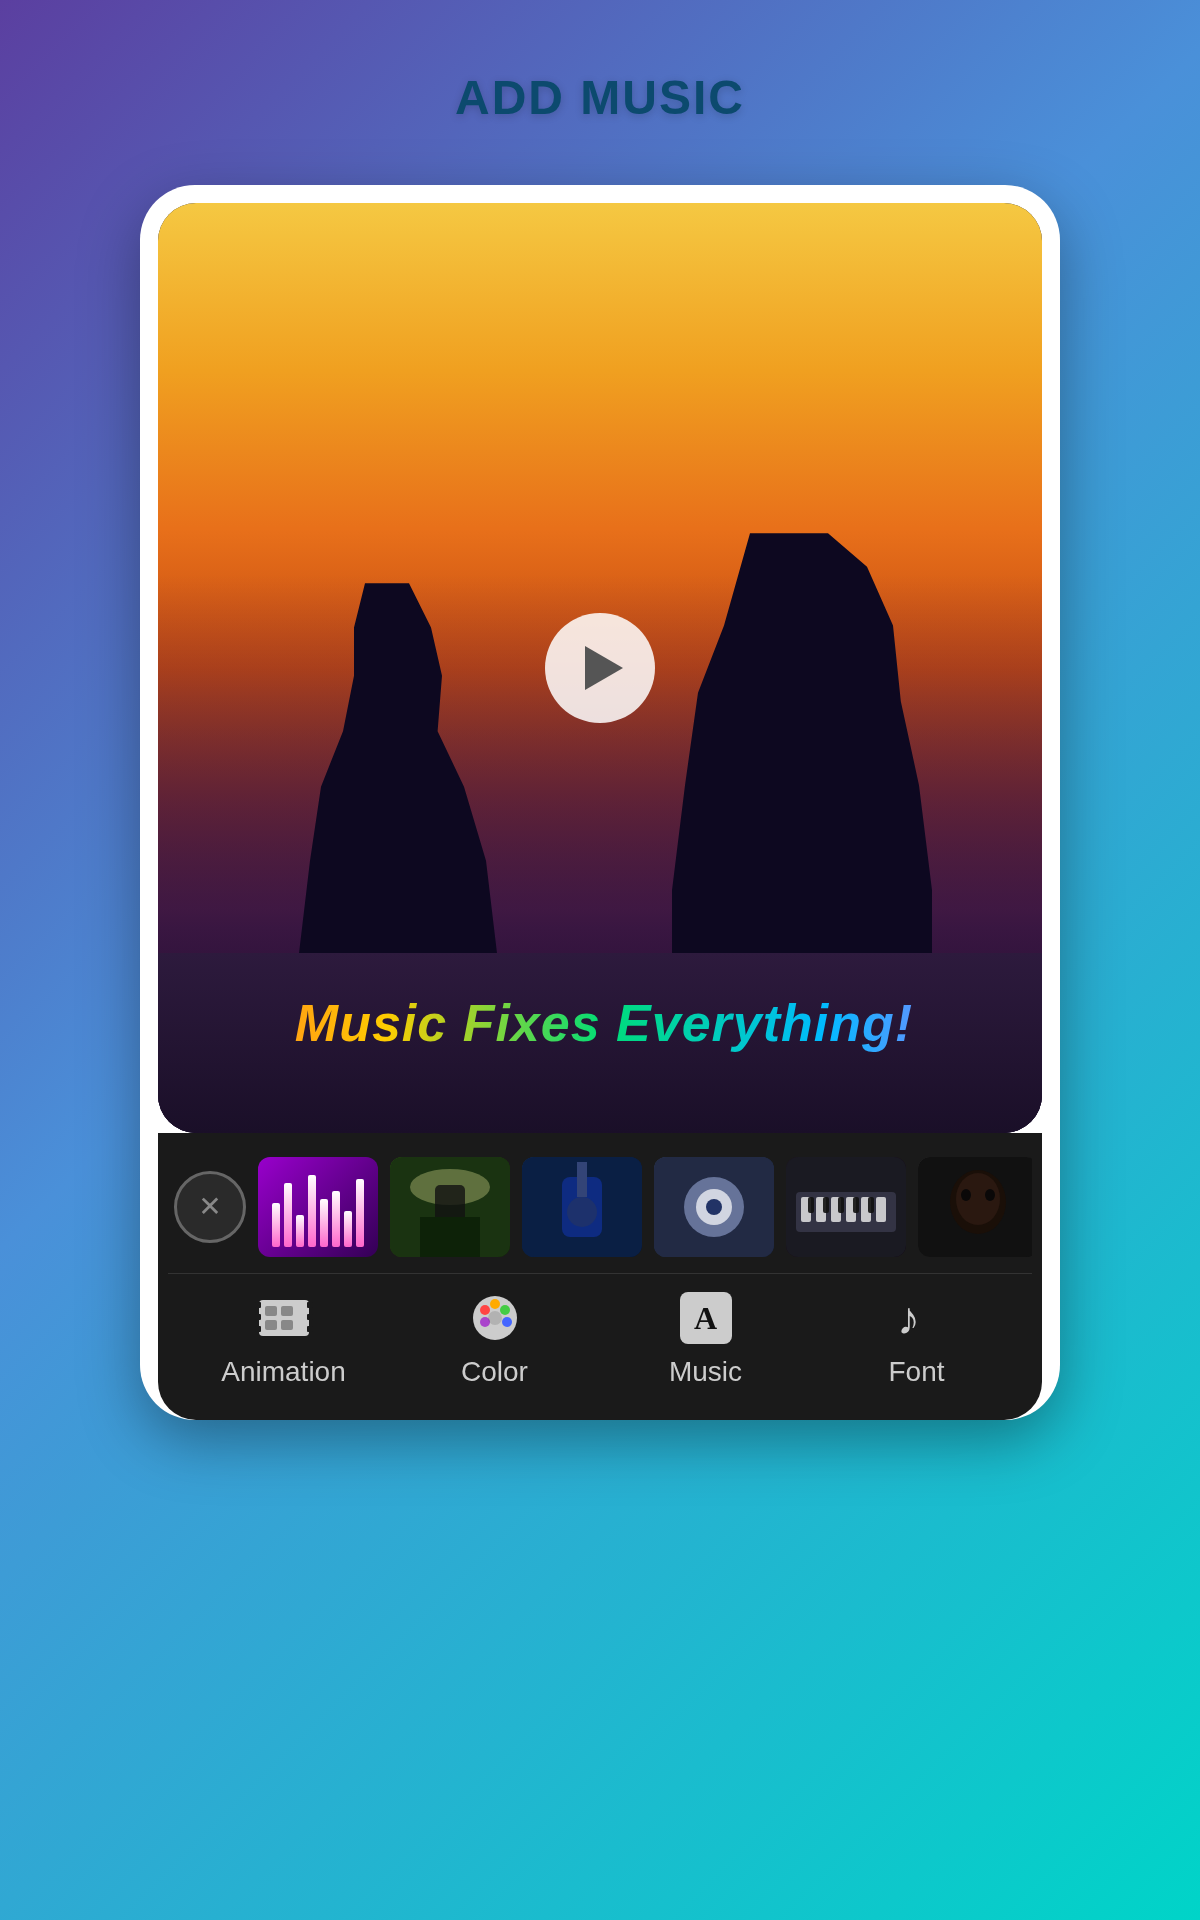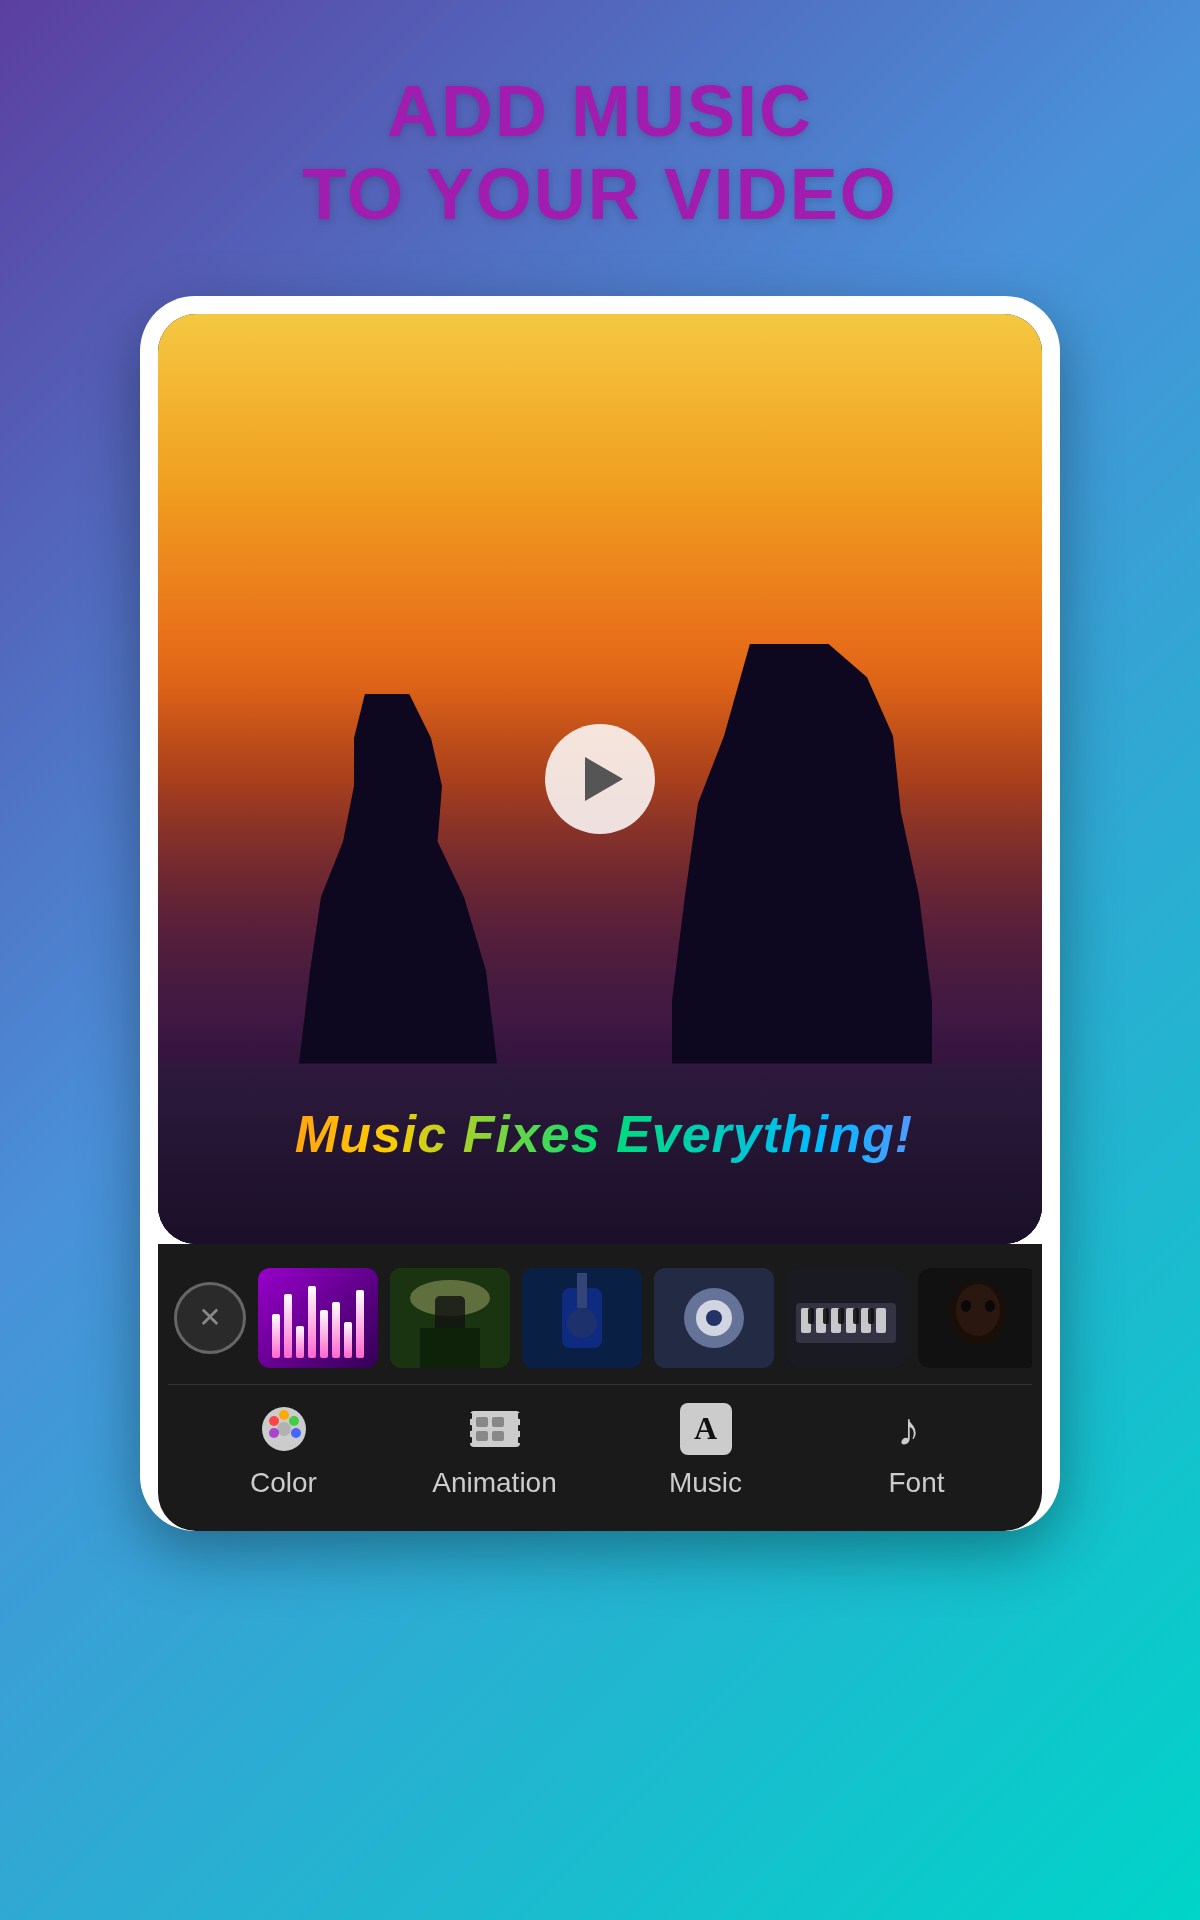--- a/index.html
+++ b/index.html
@@ -12,22 +12,22 @@
       background: linear-gradient(135deg, #5b3fa0 0%, #4a90d9 40%, #00d4c8 100%);
       display: flex;
       flex-direction: column;
       align-items: center;
       justify-content: flex-start;
     }
 
     .page-title {
       margin-top: 70px;
       text-align: center;
-      color: #a21caf;
-      font-size: 72px;
+      color: #0c4a6e;
+      font-size: 48px;
       font-weight: 900;
       line-height: 1.15;
       letter-spacing: 2px;
       text-shadow: 0 2px 8px rgba(0,0,0,0.18);
     }
 
     .phone-wrapper {
       margin-top: 60px;
       width: 920px;
       background: white;
@@ -280,21 +280,20 @@
       font-weight: 900;
       color: #111;
       font-family: serif;
     }
   </style>
 </head>
 <body>
 
 <div class="page-title">
   <div>ADD MUSIC</div>
-  <div>TO YOUR VIDEO</div>
 </div>
 
 <div class="phone-wrapper">
 
   <div class="video-area">
     <div class="video-bg"></div>
     <div class="ground"></div>
     <div class="silhouette-left"></div>
     <div class="silhouette-right"></div>
 
@@ -380,56 +379,56 @@
           <ellipse cx="72" cy="38" rx="5" ry="6" fill="#0a0808"></ellipse>
         </svg>
       </div>
 
     </div>
 
     <div class="bottom-nav">
 
       <div class="nav-item">
         <div class="nav-icon">
-          <svg class="palette-svg" viewBox="0 0 52 52">
-            <path d="M26 4 C14 4 4 13 4 24 C4 35 13 44 26 44 C30 44 32 42 32 39 C32 37.5 31.5 36 31.5 34.5 C31.5 31.5 34 29 37 29 C42 29 48 33 48 38 C48 44 40 48 26 48 C12 48 2 38 2 24 C2 10 13 0 26 0 Z" fill="none"></path>
-            <ellipse cx="26" cy="26" rx="22" ry="22" fill="#cccccc"></ellipse>
-            <circle cx="16" cy="18" r="5" fill="#ff4444"></circle>
-            <circle cx="26" cy="12" r="5" fill="#ffaa00"></circle>
-            <circle cx="36" cy="18" r="5" fill="#44cc44"></circle>
-            <circle cx="38" cy="30" r="5" fill="#4466ff"></circle>
-            <circle cx="16" cy="30" r="5" fill="#aa44cc"></circle>
-            <circle cx="26" cy="26" r="7" fill="#222" opacity="0.15"></circle>
-          </svg>
-        </div>
-        <span class="nav-label">Color</span>
-      </div>
-
-      <div class="nav-item">
-        <div class="nav-icon">
           <svg width="58" height="48" viewBox="0 0 58 48">
 
             <rect x="4" y="6" width="50" height="36" rx="4" fill="#cccccc"></rect>
             <rect x="0" y="8" width="6" height="6" rx="1" fill="#1a1a1a"></rect>
             <rect x="0" y="20" width="6" height="6" rx="1" fill="#1a1a1a"></rect>
             <rect x="0" y="32" width="6" height="6" rx="1" fill="#1a1a1a"></rect>
             <rect x="52" y="8" width="6" height="6" rx="1" fill="#1a1a1a"></rect>
             <rect x="52" y="20" width="6" height="6" rx="1" fill="#1a1a1a"></rect>
             <rect x="52" y="32" width="6" height="6" rx="1" fill="#1a1a1a"></rect>
             <rect x="10" y="12" width="12" height="10" rx="2" fill="#888888"></rect>
             <rect x="26" y="12" width="12" height="10" rx="2" fill="#888888"></rect>
             <rect x="10" y="26" width="12" height="10" rx="2" fill="#888888"></rect>
             <rect x="26" y="26" width="12" height="10" rx="2" fill="#888888"></rect>
           </svg>
         </div>
         <span class="nav-label">Animation</span>
       </div>
 
       <div class="nav-item">
         <div class="nav-icon">
+          <svg class="palette-svg" viewBox="0 0 52 52">
+            <path d="M26 4 C14 4 4 13 4 24 C4 35 13 44 26 44 C30 44 32 42 32 39 C32 37.5 31.5 36 31.5 34.5 C31.5 31.5 34 29 37 29 C42 29 48 33 48 38 C48 44 40 48 26 48 C12 48 2 38 2 24 C2 10 13 0 26 0 Z" fill="none"></path>
+            <ellipse cx="26" cy="26" rx="22" ry="22" fill="#cccccc"></ellipse>
+            <circle cx="16" cy="18" r="5" fill="#ff4444"></circle>
+            <circle cx="26" cy="12" r="5" fill="#ffaa00"></circle>
+            <circle cx="36" cy="18" r="5" fill="#44cc44"></circle>
+            <circle cx="38" cy="30" r="5" fill="#4466ff"></circle>
+            <circle cx="16" cy="30" r="5" fill="#aa44cc"></circle>
+            <circle cx="26" cy="26" r="7" fill="#222" opacity="0.15"></circle>
+          </svg>
+        </div>
+        <span class="nav-label">Color</span>
+      </div>
+
+      <div class="nav-item">
+        <div class="nav-icon">
           <div class="font-box">A</div>
         </div>
         <span class="nav-label">Music</span>
       </div>
 
       <div class="nav-item">
         <div class="nav-icon">
           <svg width="52" height="52" viewBox="0 0 52 52">
             <text x="6" y="42" font-size="46" fill="#cccccc">♪</text>
           </svg>

